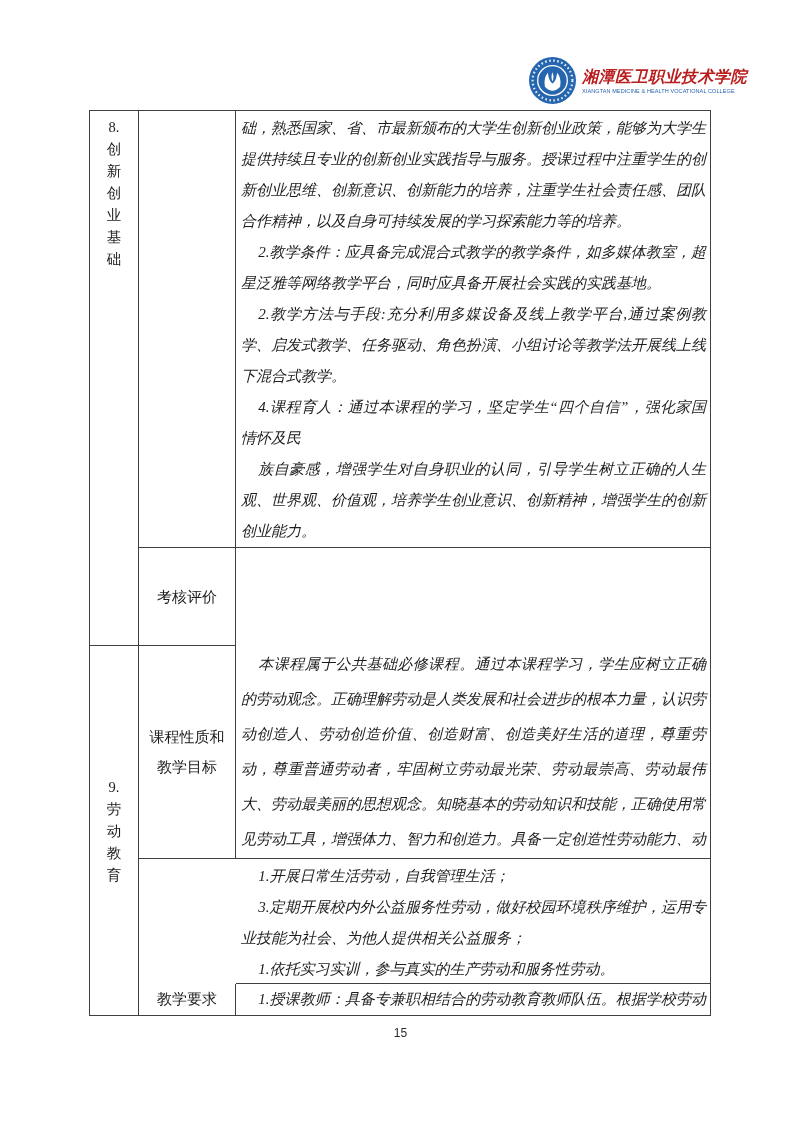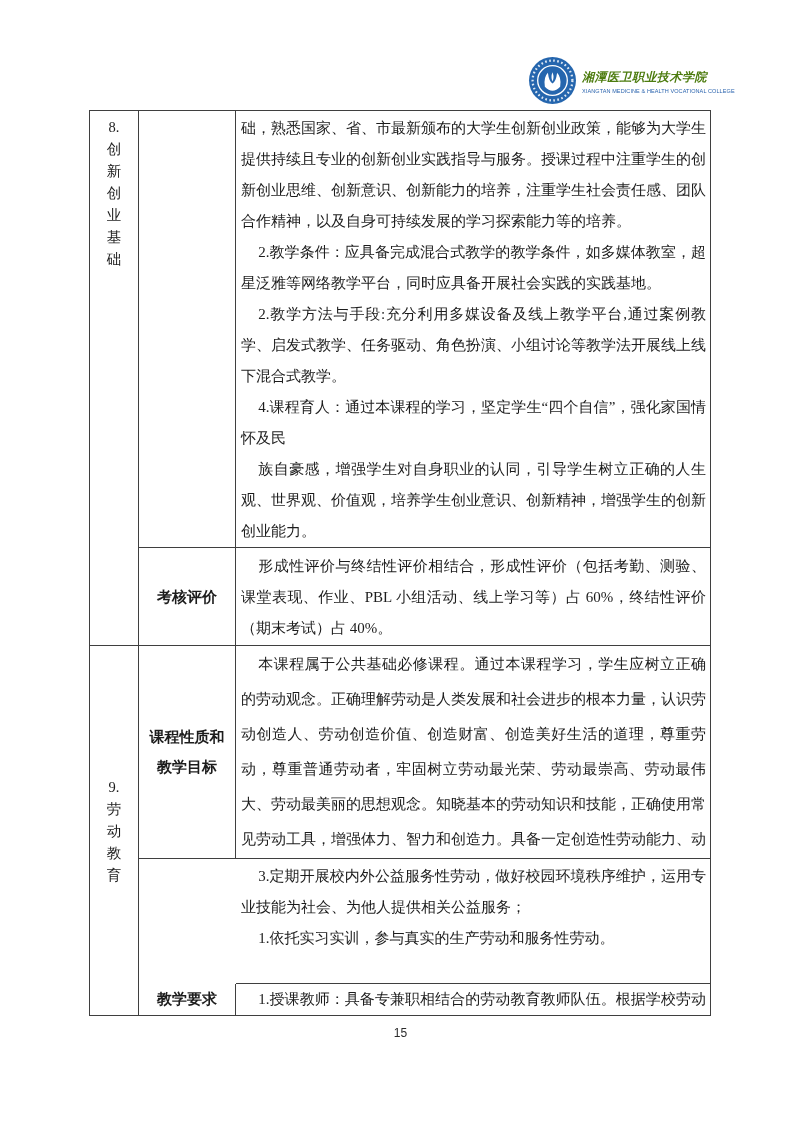--- a/index.html
+++ b/index.html
@@ -13,22 +13,22 @@
   }
 
   
   .logo {
     position: absolute; top: 56px; left: 528px;
     display: flex; align-items: center;
   }
   .logo-emblem { width: 49px; height: 49px; flex: 0 0 auto; }
   .logo-text { margin-left: 5px; display: flex; flex-direction: column; }
   .logo-zh {
-    font-size: 12px; font-weight: bold; font-style: italic;
-    color: #4d7c0f; letter-spacing: 0.5px; white-space: nowrap;
+    font-size: 16px; font-weight: bold; font-style: italic;
+    color: #b91c1c; letter-spacing: 0.5px; white-space: nowrap;
     line-height: 22px;
   }
   .logo-en {
     font-size: 6px; color: #2b64ae; white-space: nowrap;
     letter-spacing: 0.1px; line-height: 7px;
     transform: scale(0.92); transform-origin: left top;
     font-family: "Liberation Sans", sans-serif;
   }
 
   
@@ -40,41 +40,40 @@
     border: 1px solid #3f3f3f;
     background: #fff;
   }
   .cell {
     box-sizing: border-box;
     border-right: 1px solid #3f3f3f;
     border-bottom: 1px solid #3f3f3f;
     overflow: hidden;
     font-size: 15px;
   }
-  .cell.last-col { border-right: none; }
+  .cell.last-col { border-right: none; font-style: italic; }
   .cell.last-row { border-bottom: none; }
 
   
   .course-label {
     white-space: pre-line;
     text-align: center;
     line-height: 22px;
     font-size: 14.5px;
   }
   .course-label.top-align { padding-top: 5px; }
   .course-label.centered { display: flex; align-items: center; justify-content: center; }
 
   
   .section-label {
     display: flex; align-items: center; justify-content: center;
     text-align: center;
     white-space: pre-line;
     line-height: 30px;
     font-size: 15px;
-    font-weight: bold;
   }
 
   
   .content {
     padding: 2px 4px 0 5px;
     line-height: 31px;
     text-align: justify;
   }
   .content p { margin: 0; text-indent: 1.15em; }
   .content p.noindent { text-indent: 0; }
@@ -122,37 +121,35 @@
 
   <div class="cell last-col content" style="grid-column:3; grid-row:1;">
     <p class="noindent">础，熟悉国家、省、市最新颁布的大学生创新创业政策，能够为大学生提供持续且专业的创新创业实践指导与服务。授课过程中注重学生的创新创业思维、创新意识、创新能力的培养，注重学生社会责任感、团队合作精神，以及自身可持续发展的学习探索能力等的培养。</p>
     <p>2.教学条件：应具备完成混合式教学的教学条件，如多媒体教室，超星泛雅等网络教学平台，同时应具备开展社会实践的实践基地。</p>
     <p>2.教学方法与手段:充分利用多媒设备及线上教学平台,通过案例教学、启发式教学、任务驱动、角色扮演、小组讨论等教学法开展线上线下混合式教学。</p>
     <p>4.课程育人：通过本课程的学习，坚定学生“四个自信”，强化家国情怀及民</p>
     <p>族自豪感，增强学生对自身职业的认同，引导学生树立正确的人生观、世界观、价值观，培养学生创业意识、创新精神，增强学生的创新创业能力。</p>
   </div>
 
   <div class="cell section-label" style="grid-column:2; grid-row:2;">考核评价</div>
-  <div class="cell last-col content" style="grid-column:3; grid-row:2; padding-top:3px;">
-    <p>形成性评价与终结性评价相结合，形成性评价（包括考勤、测验、课堂表现、作业、PBL 小组活动、线上学习等）占 60%，终结性评价（期末考试）占 40%。</p>
-  </div>
 
   <div class="cell course-label centered last-row" style="grid-column:1; grid-row:3 / span 3;">9.
 劳
 动
 教
 育</div>
 
   <div class="cell section-label" style="grid-column:2; grid-row:3;">课程性质和
 教学目标</div>
   <div class="cell last-col content lh35" style="grid-column:3; grid-row:3;">
     <p>本课程属于公共基础必修课程。通过本课程学习，学生应树立正确的劳动观念。正确理解劳动是人类发展和社会进步的根本力量，认识劳动创造人、劳动创造价值、创造财富、创造美好生活的道理，尊重劳动，尊重普通劳动者，牢固树立劳动最光荣、劳动最崇高、劳动最伟大、劳动最美丽的思想观念。知晓基本的劳动知识和技能，正确使用常见劳动工具，增强体力、智力和创造力。具备一定创造性劳动能力、动手操作能力及团队合作能力。</p>
   </div>
 
   <div class="cell last-col content" style="grid-column:3; grid-row:4;">
+    <p>1.开展日常生活劳动，自我管理生活；</p>
     <p>3.定期开展校内外公益服务性劳动，做好校园环境秩序维护，运用专业技能为社会、为他人提供相关公益服务；</p>
     <p>1.依托实习实训，参与真实的生产劳动和服务性劳动。</p>
   </div>
 
   <div class="cell section-label last-row" style="grid-column:2; grid-row:5; line-height:29px;">教学要求</div>
   <div class="cell last-col last-row content single" style="grid-column:3; grid-row:5;">
     <p>1.授课教师：具备专兼职相结合的劳动教育教师队伍。根据学校劳动教</p>
   </div>
 
 </div>

